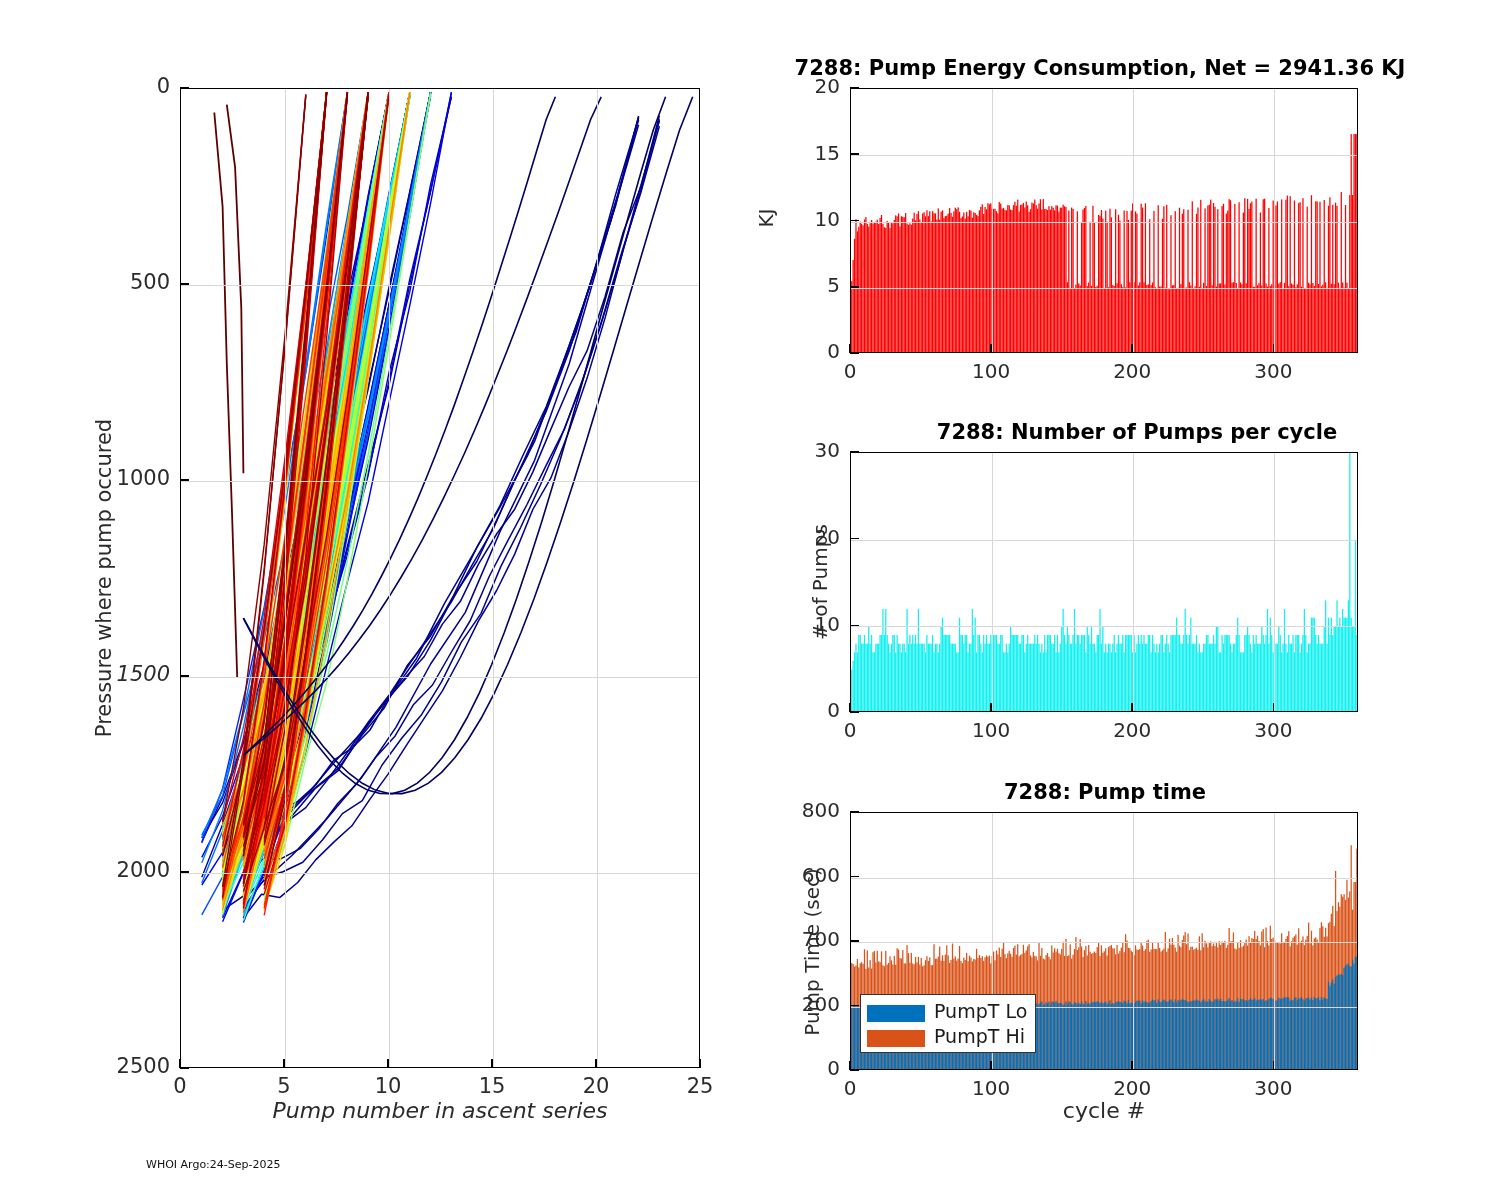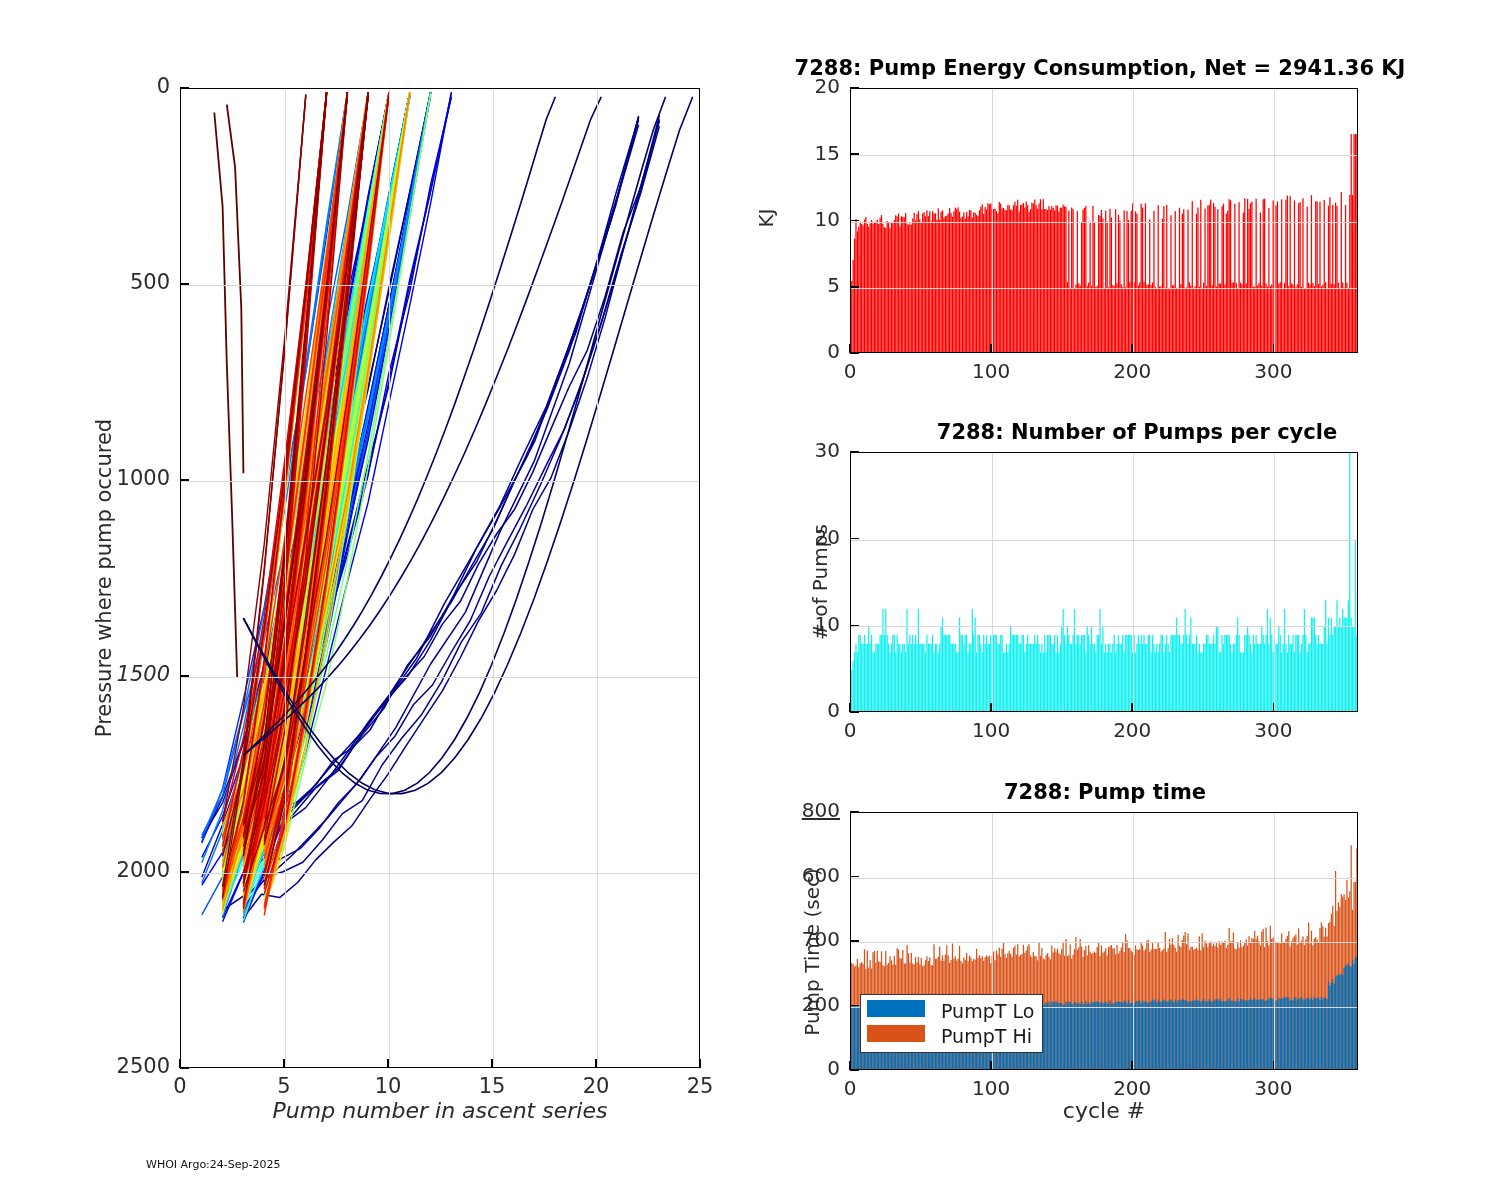--- a/index.html
+++ b/index.html
@@ -39,21 +39,21 @@
   #titleT{left:760px;top:780px;width:690px;font-size:21px;}
   #ylabT{font-size:20px;left:662px;top:940px;width:300px;text-align:center;}
   #xlabT{left:850px;top:1098px;width:508px;font-size:22px;}
 
   .tkr{font-size:20px;}
   .tkl{font-size:21px;}
 
   
   .legend{position:absolute;background:#fff;border:1.4px solid #333;
           padding:5px 8px 5px 6px;display:flex;flex-direction:column;gap:3px;z-index:6;}
-  .legrow{display:flex;align-items:flex-start;gap:16px;}
+  .legrow{display:flex;align-items:flex-end;gap:9px;}
   .legsw{width:58px;height:17px;display:block;}
   .legtx{font-size:19px;color:#1a1a1a;white-space:nowrap;}
 
   
   #footer{position:absolute;left:146px;top:1158px;font-size:11px;color:#111;}
 
   svg{display:block;}
 </style>
 </head>
 <body>
@@ -1967,21 +1967,21 @@
     <div class="tickX tkr" style="left: 1223.33px; top: 718px; width: 100px;">300</div>
     <div class="tmX" style="left: 1272.53px; top: 703px; height: 9px;"></div>
     <div class="tickY tkr" style="left: 794px; top: 1056.4px; width: 46px;">0</div>
     <div class="tmY" style="left: 850px; top: 1069.2px; width: 9px;"></div>
     <div class="tickY tkr" style="left: 794px; top: 991.9px; width: 46px;">200</div>
     <div class="tmY" style="left: 850px; top: 1004.7px; width: 9px;"></div>
     <div class="tickY tkr" style="left: 794px; top: 927.4px; width: 46px;">700</div>
     <div class="tmY" style="left: 850px; top: 940.2px; width: 9px;"></div>
     <div class="tickY tkr" style="left: 794px; top: 862.9px; width: 46px;">600</div>
     <div class="tmY" style="left: 850px; top: 875.7px; width: 9px;"></div>
-    <div class="tickY tkr" style="left: 794px; top: 798.4px; width: 46px; text-decoration: underline;">800</div>
+    <div class="tickY tkr" style="left: 794px; top: 798.4px; width: 46px;">800</div>
     <div class="tmY" style="left: 850px; top: 811.2px; width: 9px;"></div>
     <div class="tickX tkr" style="left: 800px; top: 1076px; width: 100px;">0</div>
     <div class="tmX" style="left: 849.2px; top: 1061px; height: 9px;"></div>
     <div class="tickX tkr" style="left: 941.111px; top: 1076px; width: 100px;">100</div>
     <div class="tmX" style="left: 990.311px; top: 1061px; height: 9px;"></div>
     <div class="tickX tkr" style="left: 1082.22px; top: 1076px; width: 100px;">200</div>
     <div class="tmX" style="left: 1131.42px; top: 1061px; height: 9px;"></div>
     <div class="tickX tkr" style="left: 1223.33px; top: 1076px; width: 100px;">300</div>
     <div class="tmX" style="left: 1272.53px; top: 1061px; height: 9px;"></div>
   </div>

